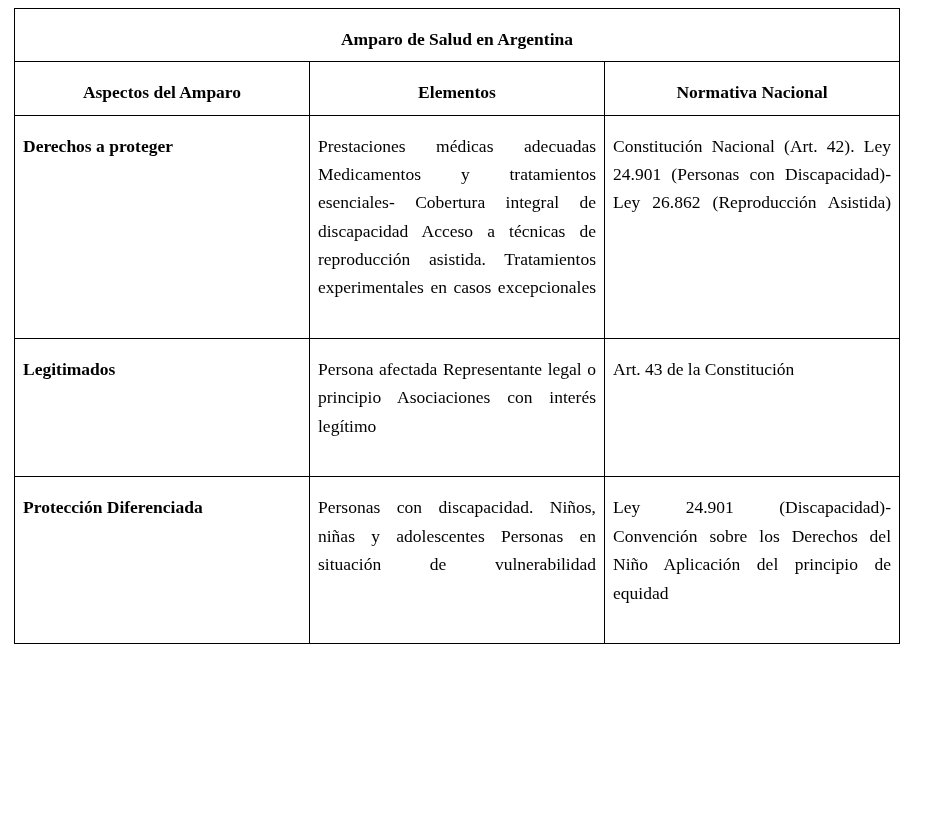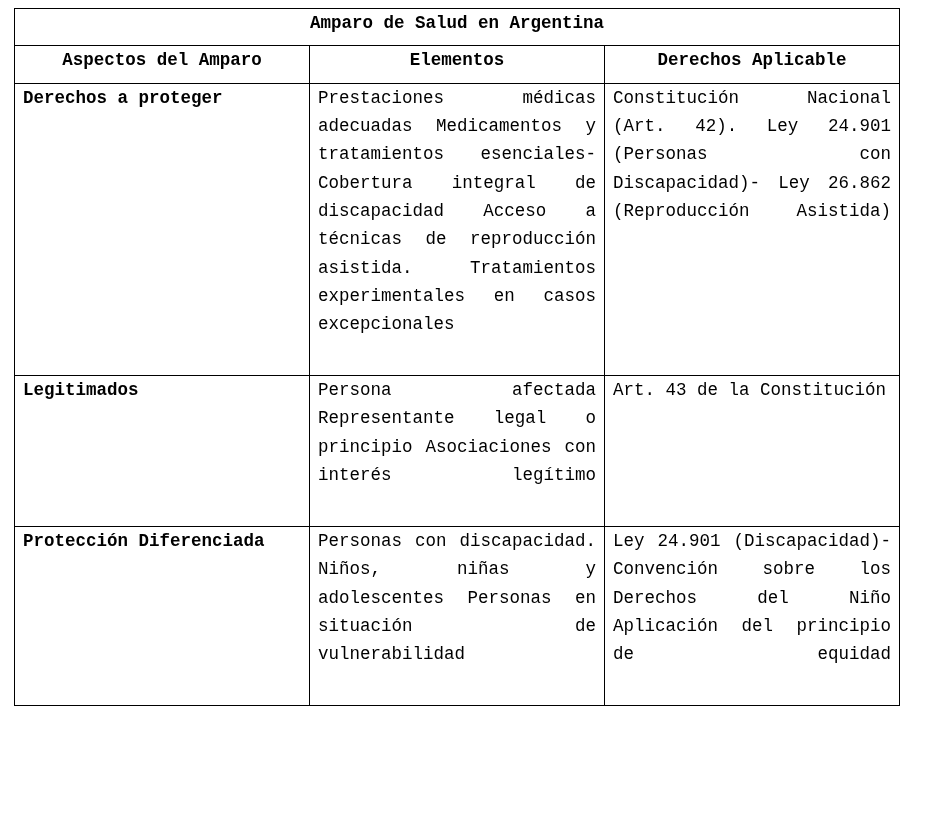--- a/index.html
+++ b/index.html
@@ -22,24 +22,23 @@
   }
   table.doc-table {
     width: 886px;
     border-collapse: collapse;
     table-layout: fixed;
     border: 1px solid #000000;
   }
   table.doc-table td, table.doc-table th {
     border: 1px solid #000000;
     vertical-align: top;
-    padding: 0 8px 8px 8px;
+    padding: 16px 8px 8px 8px;
     font-size: 17.5px;
     line-height: 1.62;
-    font-family: Liberation Mono, monospace;
   }
   .title-cell {
     text-align: center;
     font-weight: bold;
     font-size: 20px;
     padding: 8px 8px 10px 8px;
     line-height: 1.3;
   }
   .hdr-cell {
     font-weight: bold;
@@ -79,21 +78,21 @@
 
 <div class="page">
   <table class="doc-table">
     <tbody>
       <tr>
         <td class="title-cell" colspan="3">Amparo de Salud en Argentina</td>
       </tr>
       <tr>
         <td class="hdr-cell col-a">Aspectos del Amparo</td>
         <td class="hdr-cell col-b">Elementos</td>
-        <td class="hdr-cell col-c">Derechos Aplicable</td>
+        <td class="hdr-cell col-c">Normativa Nacional</td>
       </tr>
 
       <tr>
         <td class="col-a rowlabel">Derechos a proteger</td>
         <td class="col-b just">Prestaciones médicas adecuadas Medicamentos y tratamientos esenciales- Cobertura integral de discapacidad Acceso a técnicas de reproducción asistida. Tratamientos experimentales en casos excepcionales</td>
         <td class="col-c just">Constitución Nacional (Art. 42). Ley 24.901 (Personas con Discapacidad)- Ley 26.862 (Reproducción Asistida)</td>
       </tr>
 
       <tr>
         <td class="col-a rowlabel">Legitimados</td>

